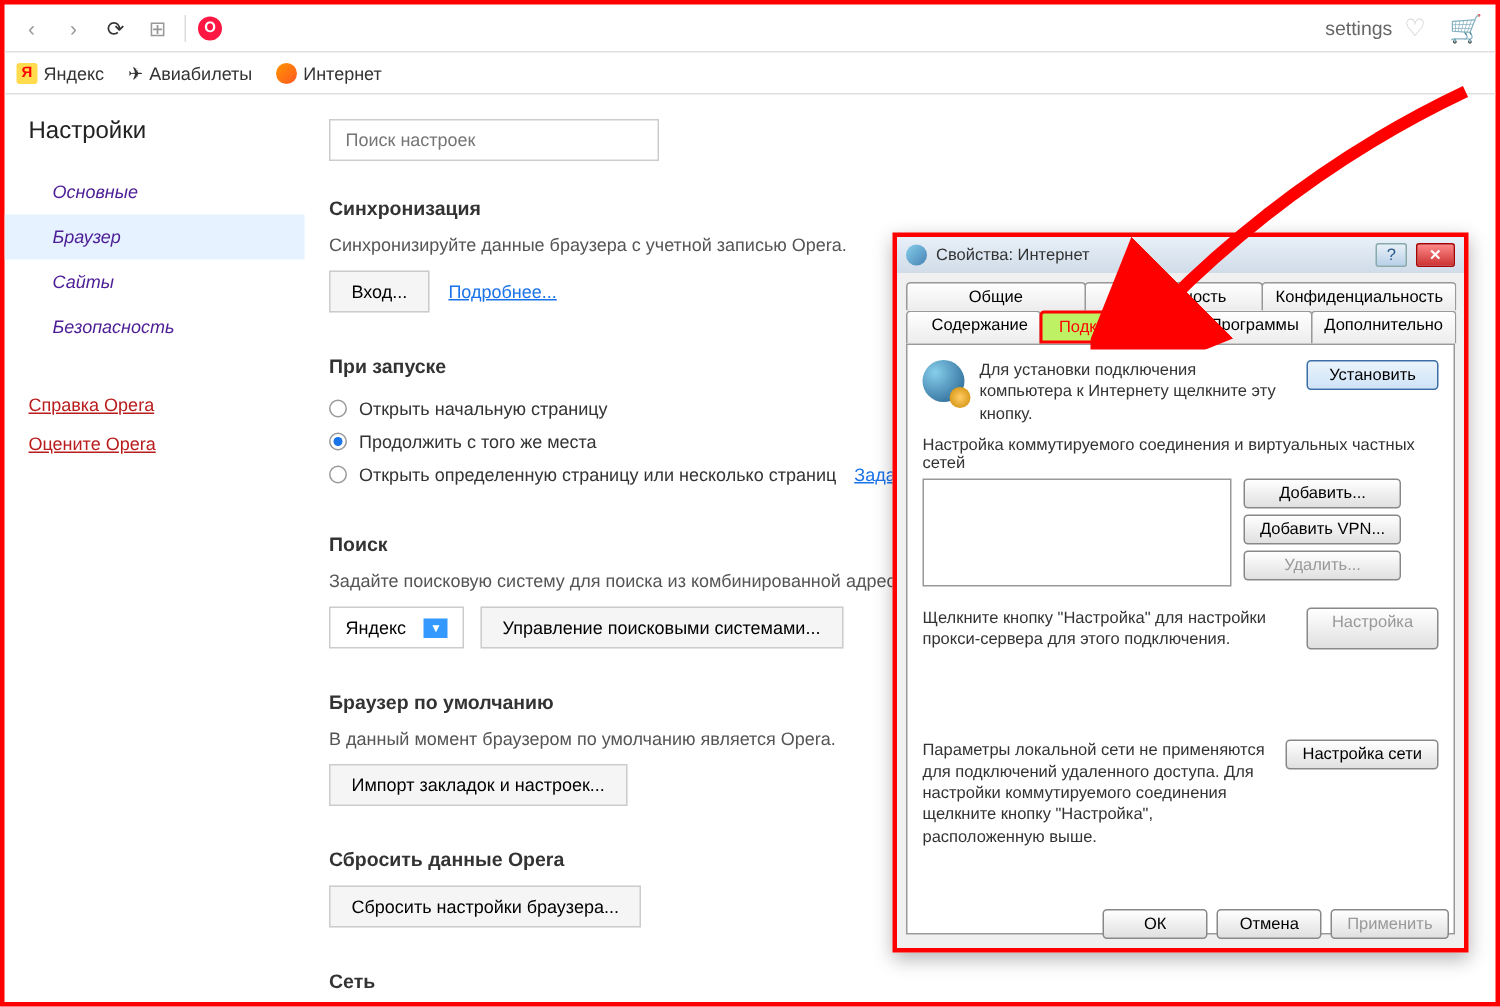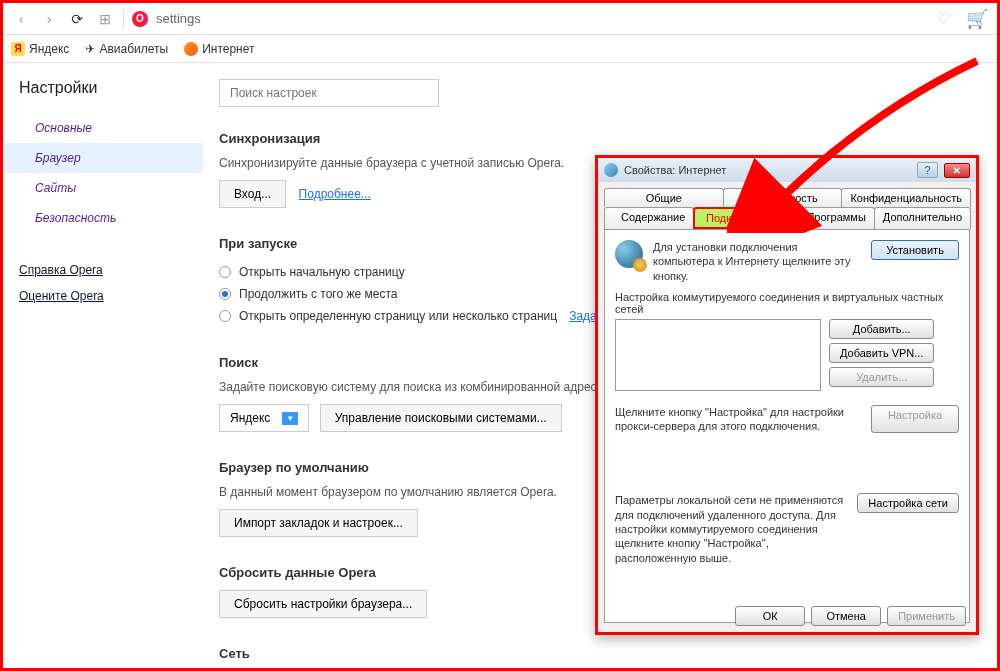--- a/index.html
+++ b/index.html
@@ -1,34 +1,34 @@
 <!DOCTYPE html>
 <html><head>
 <meta charset="utf-8">
 <style>
 * { box-sizing: border-box; margin: 0; padding: 0; font-family: Arial, sans-serif; }
 body { background: #fff; width: 1000px; height: 671px; position: relative; overflow: hidden; border: 3px solid #ff0000; }
 .browser-toolbar { display: flex; align-items: center; padding: 4px 8px; height: 32px; border-bottom: 1px solid #e0e0e0; gap: 8px; }
 .nav-btn { width: 20px; height: 20px; display: flex; align-items: center; justify-content: center; color: #999; font-size: 14px; cursor: pointer; }
 .nav-btn.active { color: #333; }
 .url-icon { width: 16px; height: 16px; background: #ff1744; border-radius: 50%; display: flex; align-items: center; justify-content: center; color: #fff; font-size: 10px; font-weight: bold; }
-.url-text { color: #666; font-size: 13px; flex: 1; }
+.url-text { color: #666; font-size: 13px; flex: 1; text-align: right; }
 .heart-icon { color: #ccc; font-size: 16px; }
 .cart-icon { color: #4285f4; font-size: 18px; margin-left: 8px; }
 .bookmarks-bar { display: flex; align-items: center; padding: 4px 8px; height: 28px; gap: 16px; border-bottom: 1px solid #e0e0e0; font-size: 12px; color: #333; }
 .bookmark-item { display: flex; align-items: center; gap: 4px; cursor: pointer; }
 .yandex-icon { background: #ffdb4d; color: #ff0000; font-weight: bold; width: 14px; height: 14px; display: flex; align-items: center; justify-content: center; font-size: 10px; border-radius: 2px; }
 .avia-icon { font-size: 12px; }
 .firefox-icon { width: 14px; height: 14px; background: linear-gradient(135deg, #ff9500, #ff5722); border-radius: 50%; }
 .main-content { display: flex; height: calc(100% - 60px); }
 .sidebar { width: 200px; padding: 16px 0; }
 .sidebar-title { font-size: 16px; padding: 0 16px 16px; color: #222; }
 .sidebar-item { padding: 8px 32px; font-size: 12px; color: #4c1d95; cursor: pointer; font-style: italic; }
 .sidebar-item.selected { background: #e6f2ff; }
-.sidebar-link { padding: 6px 16px; font-size: 12px; color: #0f172a; cursor: pointer; text-decoration: underline; }
+.sidebar-link { padding: 6px 16px; font-size: 12px; color: #b91c1c; cursor: pointer; text-decoration: underline; }
 .sidebar-spacer { height: 24px; }
 .settings-panel { flex: 1; padding: 16px; overflow-y: auto; }
 .search-box { border: 1px solid #ccc; padding: 6px 10px; width: 220px; font-size: 12px; color: #999; margin-bottom: 24px; }
 .section { margin-bottom: 28px; }
 .section-title { font-size: 13px; font-weight: bold; color: #333; margin-bottom: 10px; }
 .section-desc { font-size: 12px; color: #555; margin-bottom: 10px; }
 .btn { border: 1px solid #ccc; background: #f5f5f5; padding: 6px 14px; font-size: 12px; cursor: pointer; display: inline-block; }
 .link { color: #1a73e8; font-size: 12px; text-decoration: underline; cursor: pointer; margin-left: 8px; }
 .radio-row { display: flex; align-items: center; gap: 8px; padding: 4px 0; font-size: 12px; color: #333; }
 .radio { width: 12px; height: 12px; border: 1px solid #999; border-radius: 50%; display: inline-block; position: relative; }

